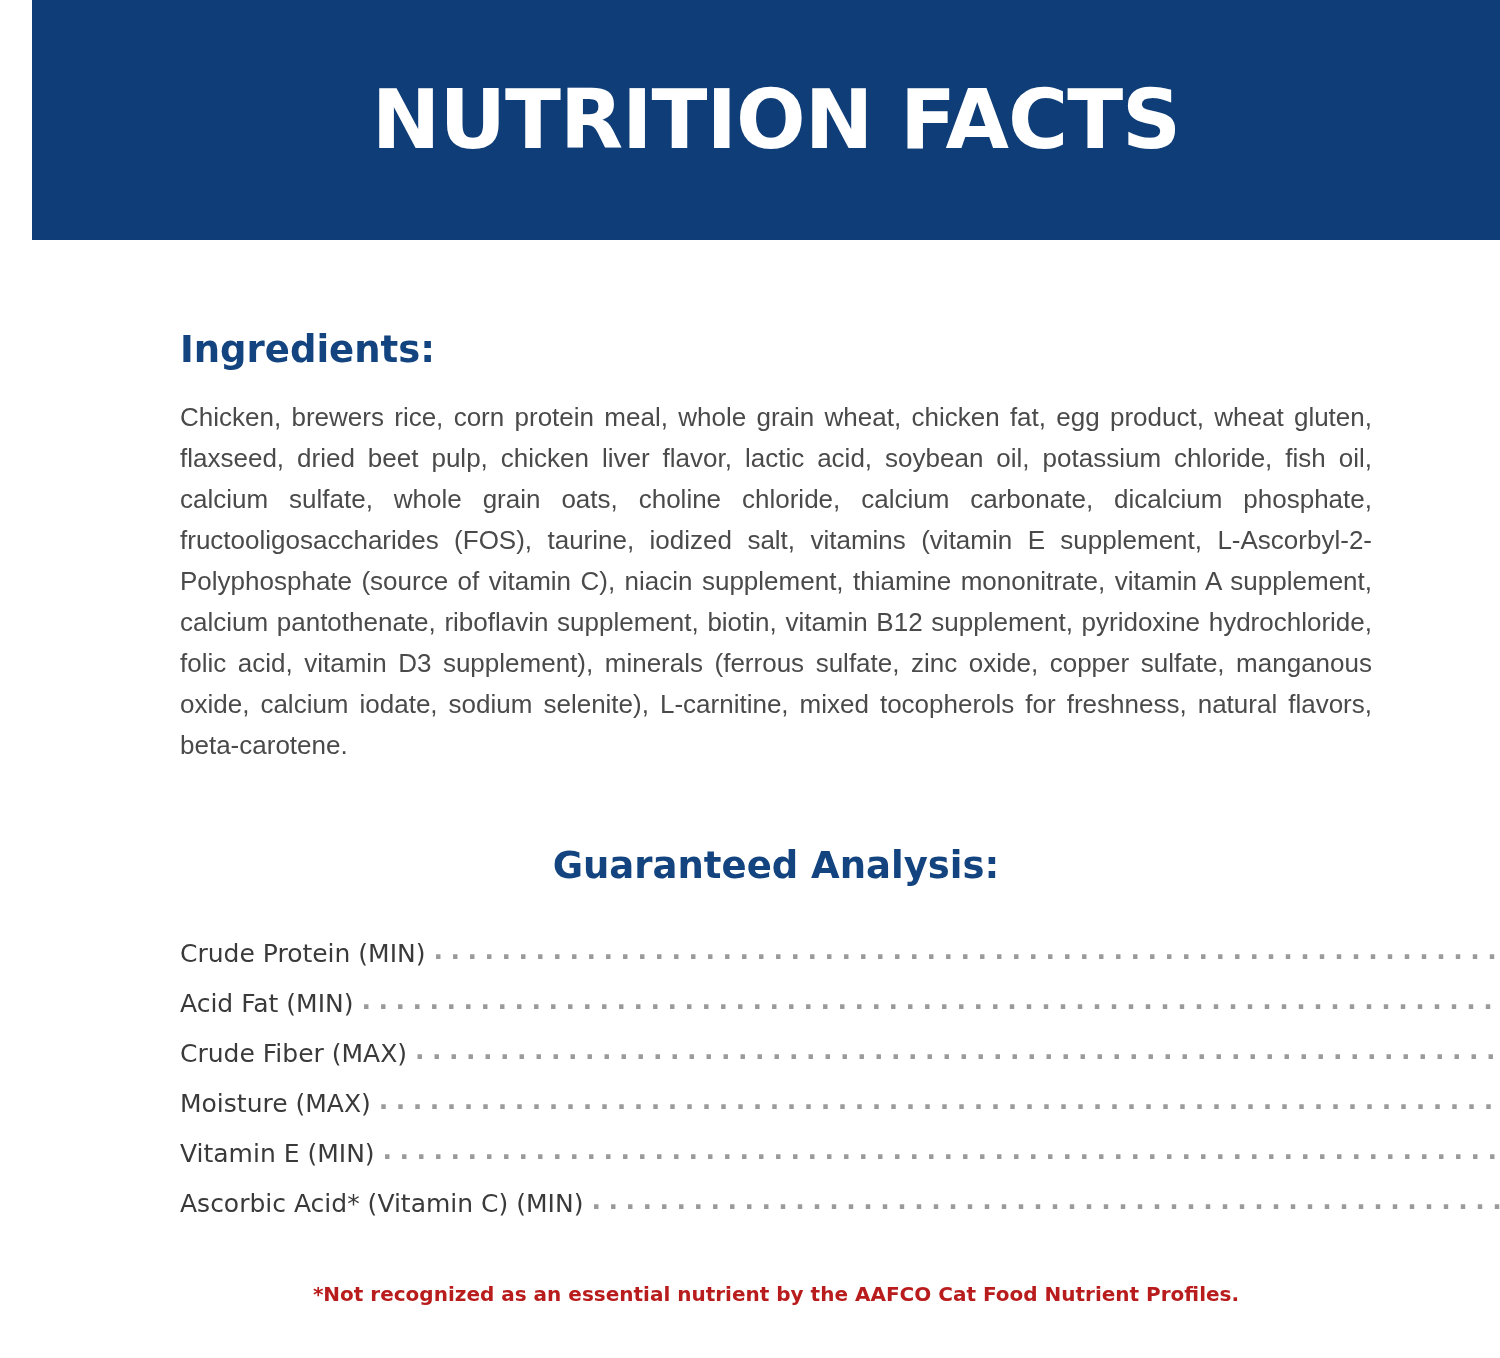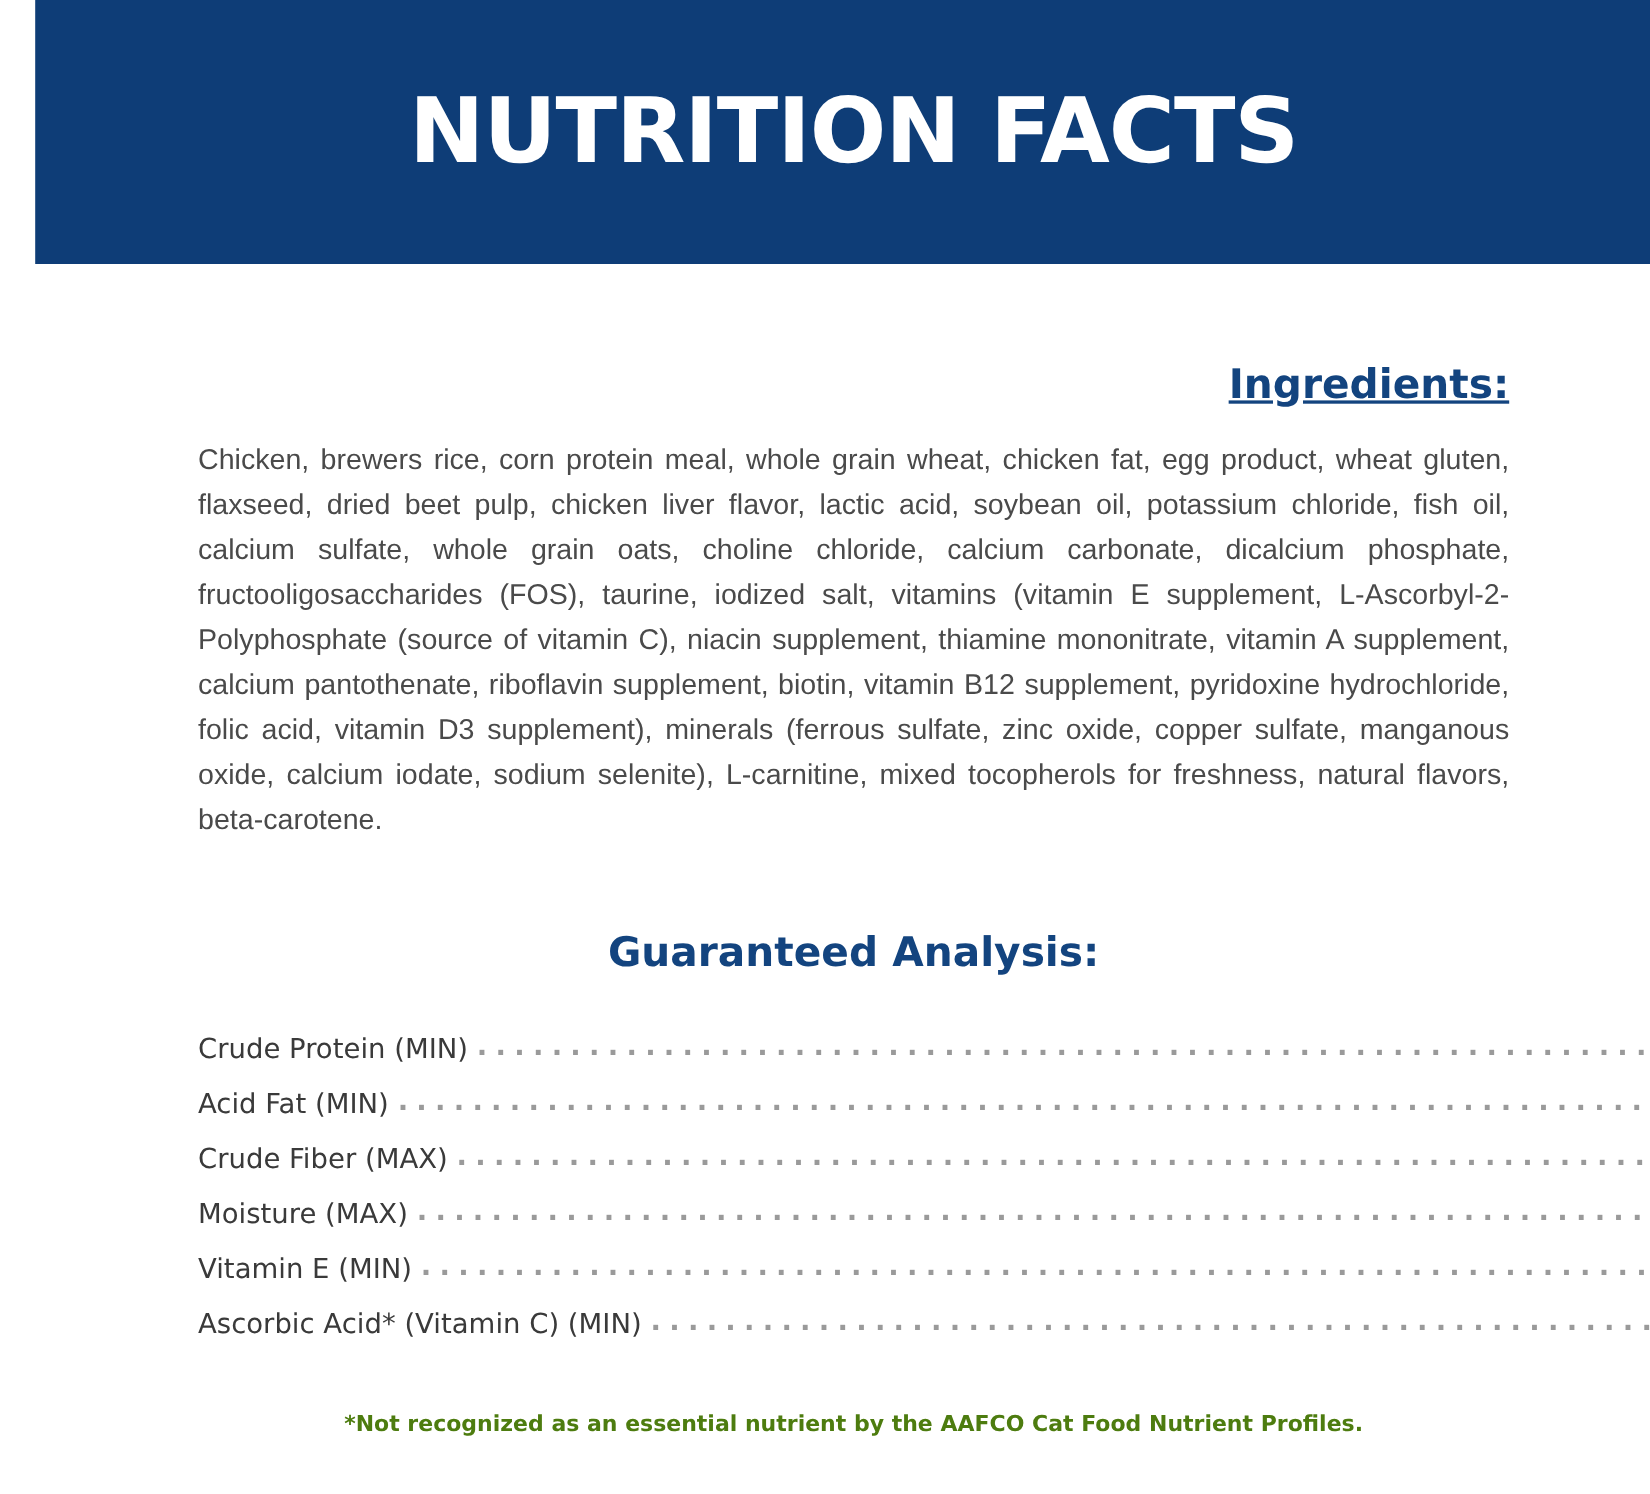--- a/index.html
+++ b/index.html
@@ -36,28 +36,27 @@
     letter-spacing: -1px;
     line-height: 1;
     text-align: center;
     font-family: "DejaVu Sans", "Liberation Sans", sans-serif;
   }
   .content {
     padding: 0 148px;
     box-sizing: border-box;
   }
   .section-heading {
-    text-align: right;
+    text-align: left;
     color: #13447f;
     font-size: 37px;
     font-weight: bold;
     margin-top: 88px;
     margin-bottom: 26px;
     font-family: "DejaVu Sans", "Liberation Sans", sans-serif;
-    text-decoration: underline;
   }
   .ingredients-body {
     text-align: justify;
     text-justify: inter-word;
     color: #4a4a4a;
     font-size: 26px;
     line-height: 41px;
     font-family: Liberation Sans, sans-serif;
   }
   .ga-heading {
@@ -96,21 +95,21 @@
     margin: 0 8px;
     position: relative;
     top: -3px;
     color: #9a9a9a;
     font-size: 25px;
     letter-spacing: 7.5px;
     font-weight: bold;
   }
   .footnote {
     text-align: center;
-    color: #4d7c0f;
+    color: #b91c1c;
     font-size: 20px;
     font-weight: bold;
     margin-top: 64px;
   }
 </style>
 </head>
 <body>
 
 <div class="page">
 

